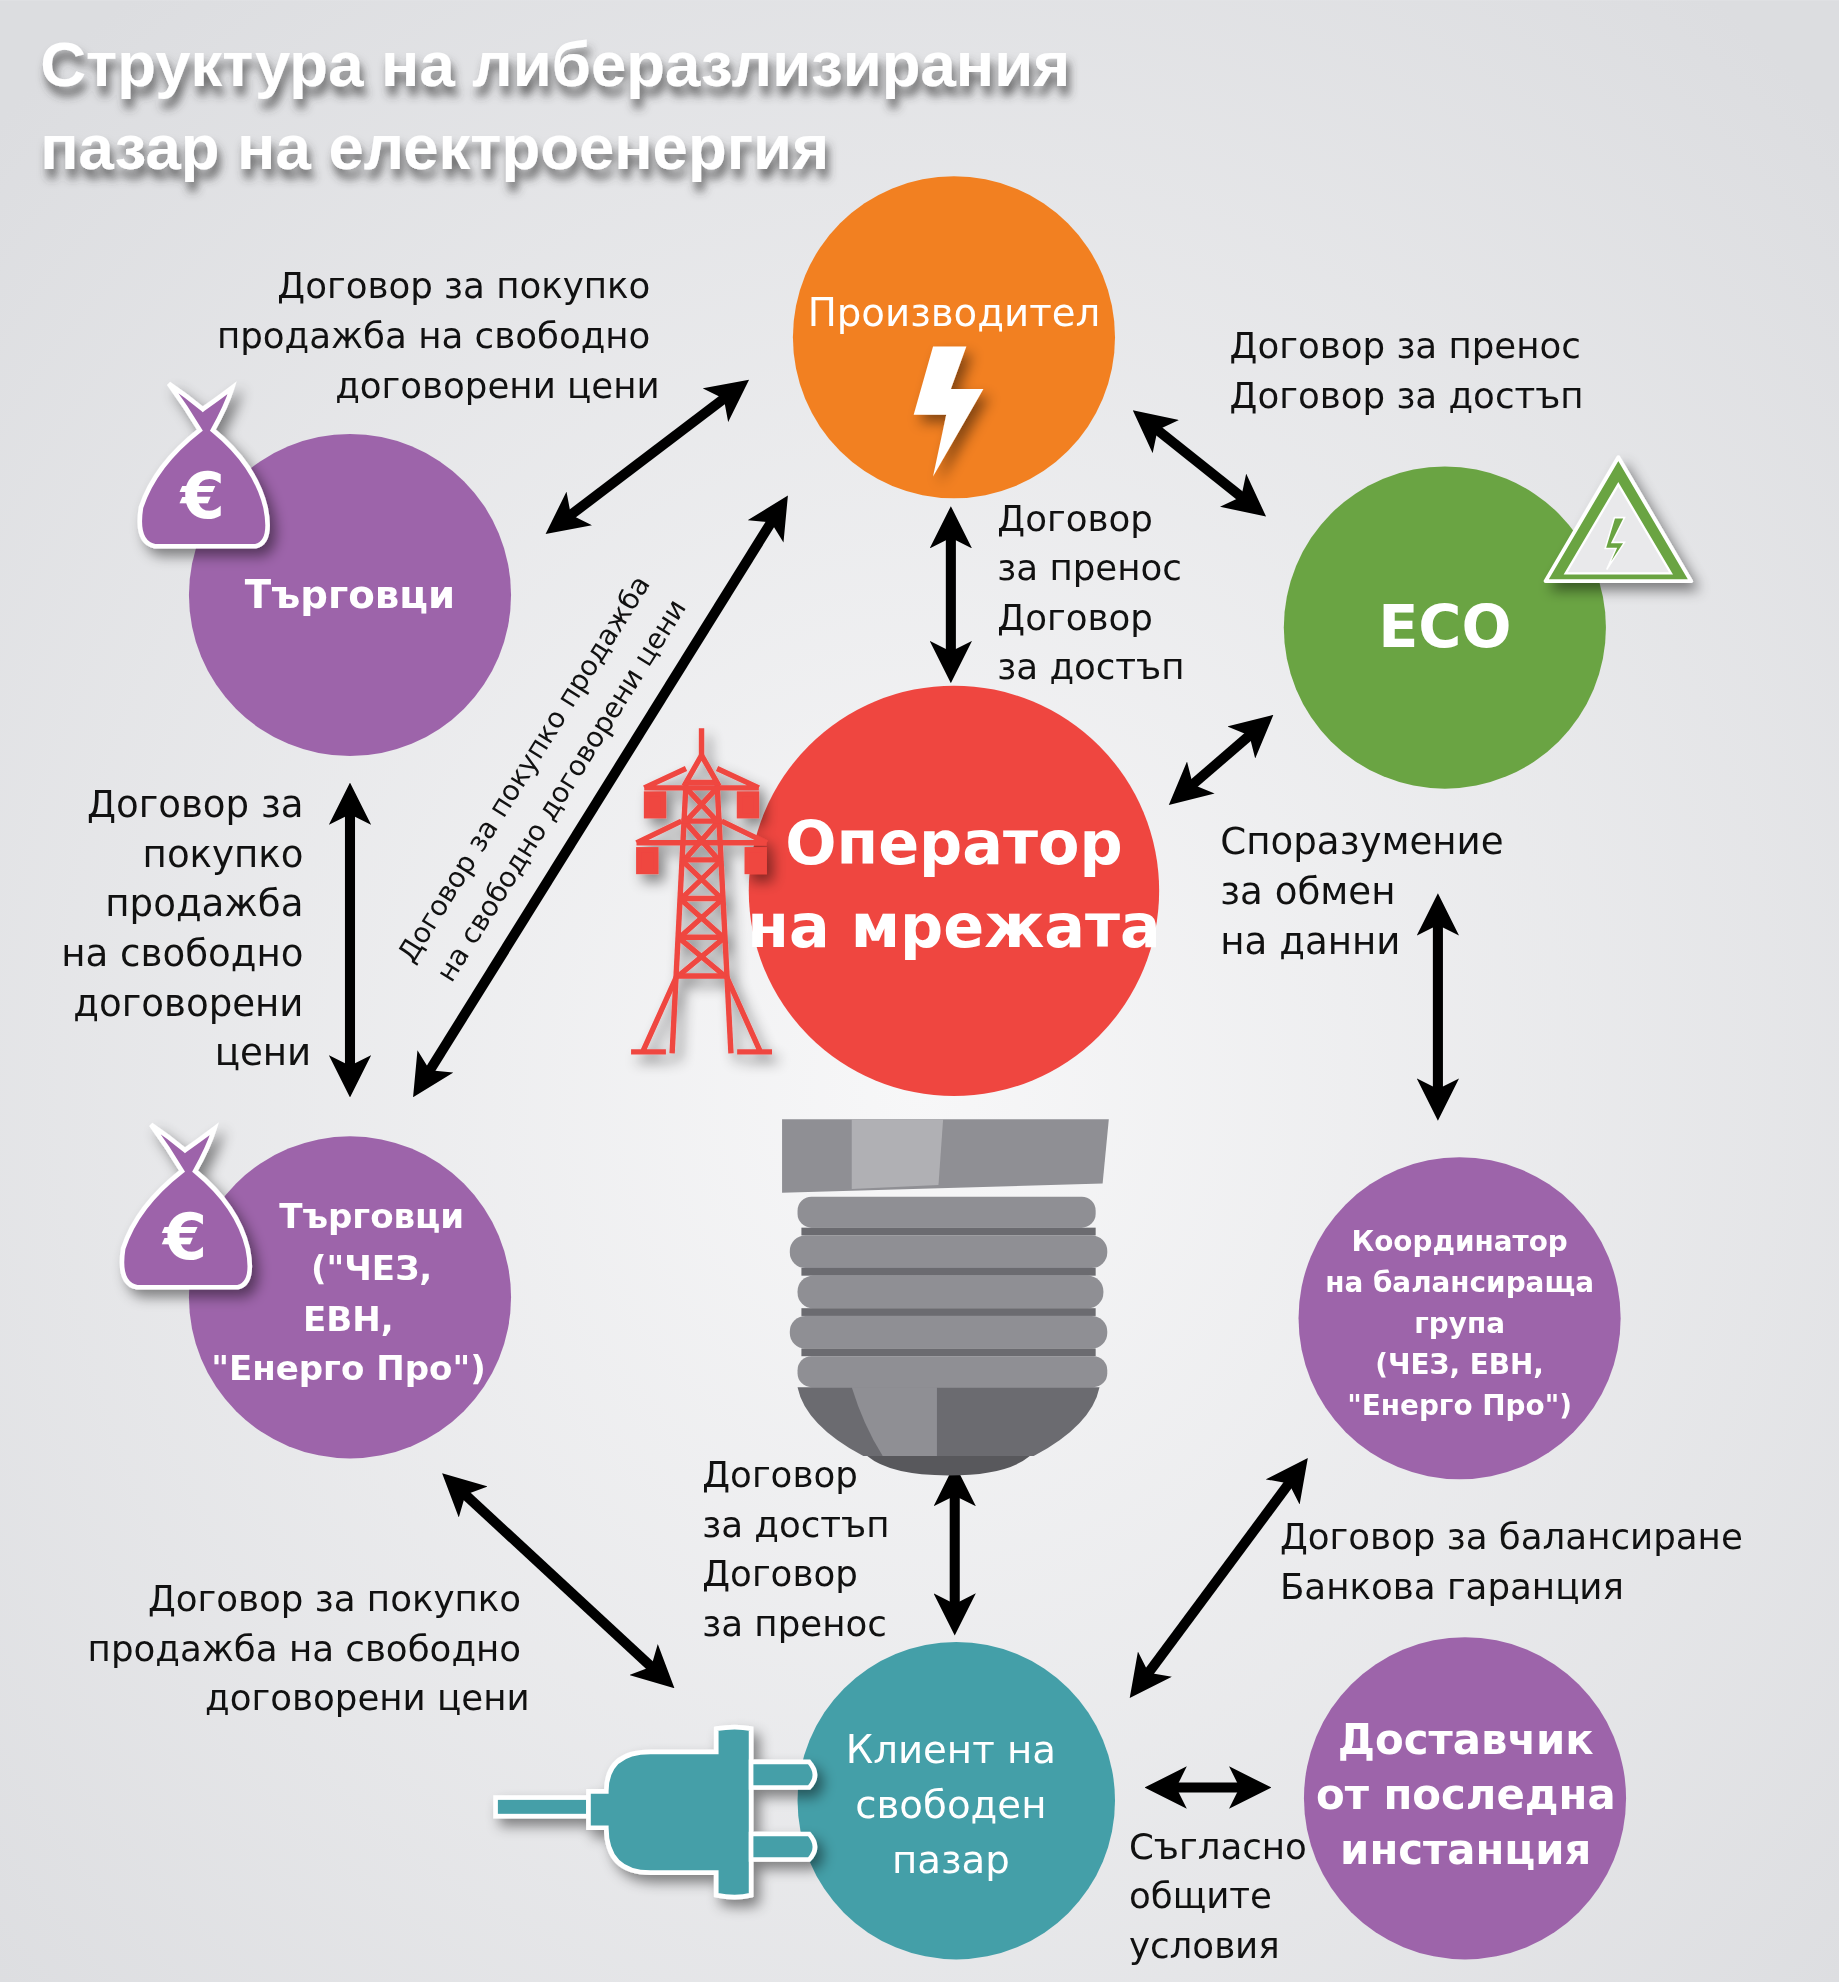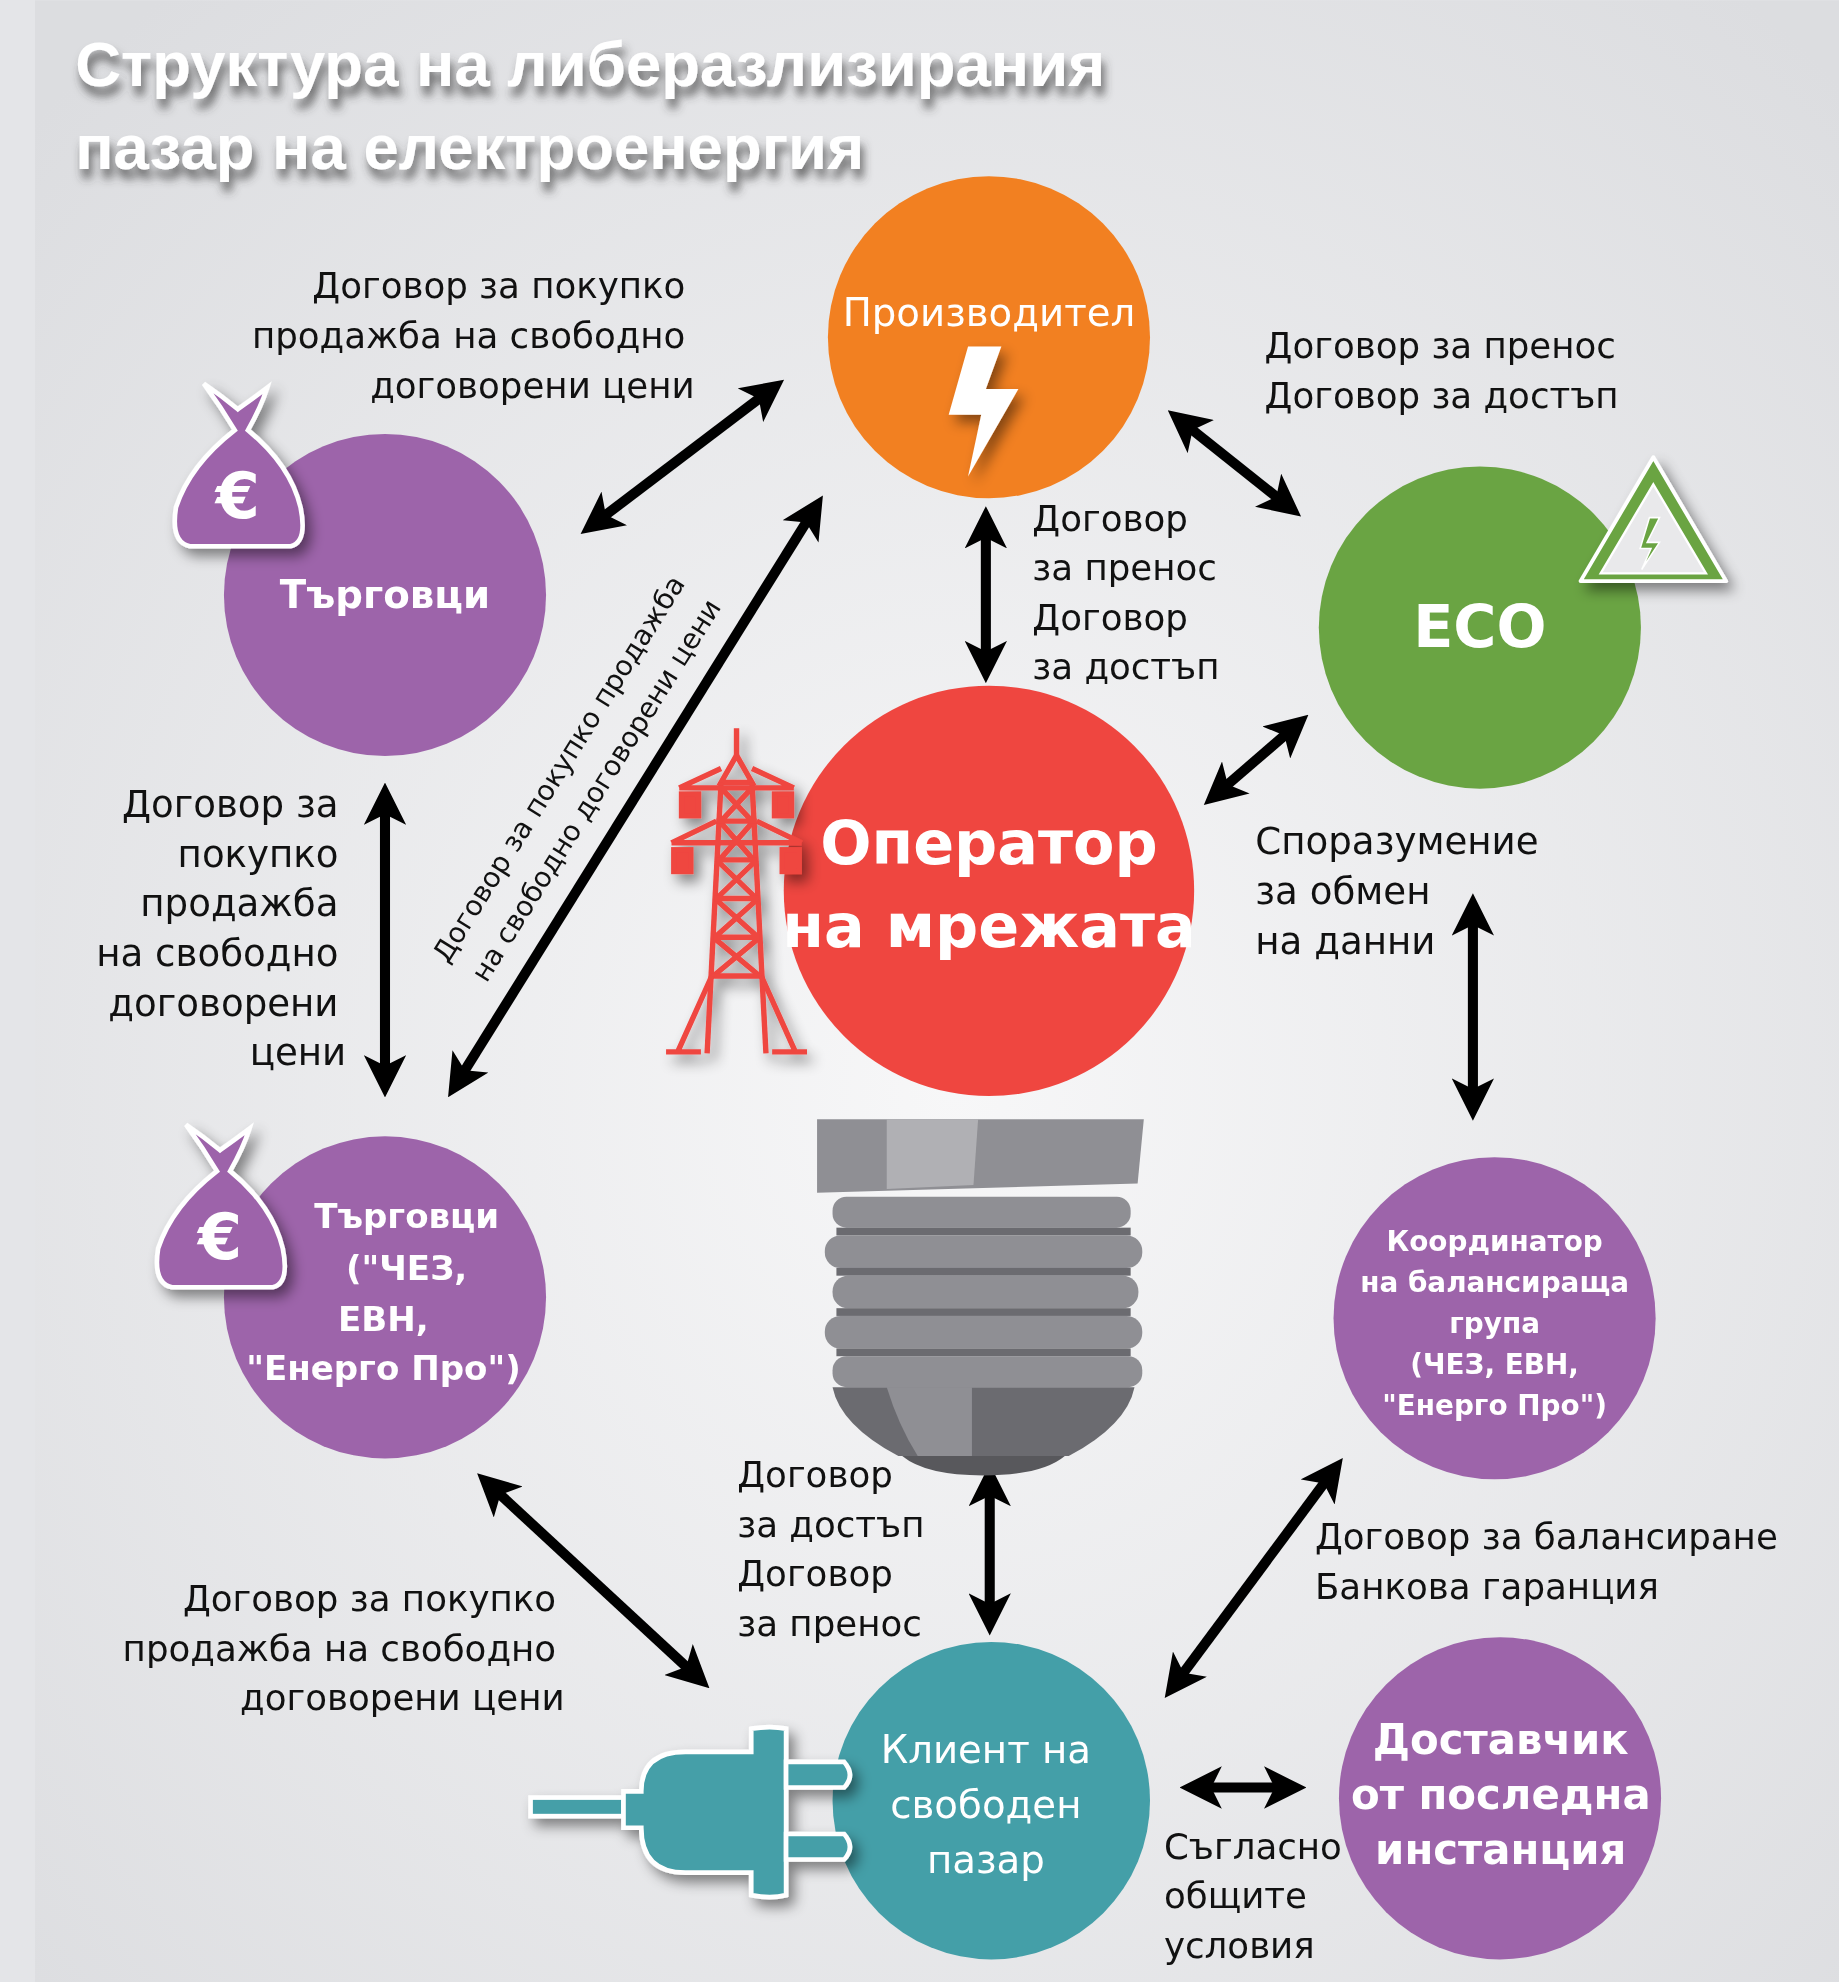--- a/index.html
+++ b/index.html
@@ -1,17 +1,17 @@
 <!DOCTYPE html>
 <html style="font-size:12.4px"><head>
 <meta charset="utf-8">
 <style>
   html, body { margin: 0; padding: 0; }
   body { width: 1839px; height: 1983px; overflow: hidden; background: #e4e5e8; }
-  #stage { position: relative; width: 1704px; height: 1983px; margin-left: 35px; }
+  #stage { position: relative; width: 1704px; height: 1983px; }
   #stage svg { position: absolute; left: 0; top: 0; }
   .title text { font-family: "Liberation Sans", sans-serif; font-weight: 700; font-size: 82px; fill: #ffffff; }
   .lbl { font-family: "DejaVu Sans", sans-serif; font-size: 46px; fill: #111111; }
   .lbl-cond { font-family: "DejaVu Sans", sans-serif; font-size: 48px; fill: #111111; }
   .node-txt { font-family: "DejaVu Sans", sans-serif; fill: #ffffff; font-weight: 700; }
   .node-txt-reg { font-family: "DejaVu Sans", sans-serif; fill: #ffffff; font-weight: 400; }
 </style>
 </head>
 <body>
 

